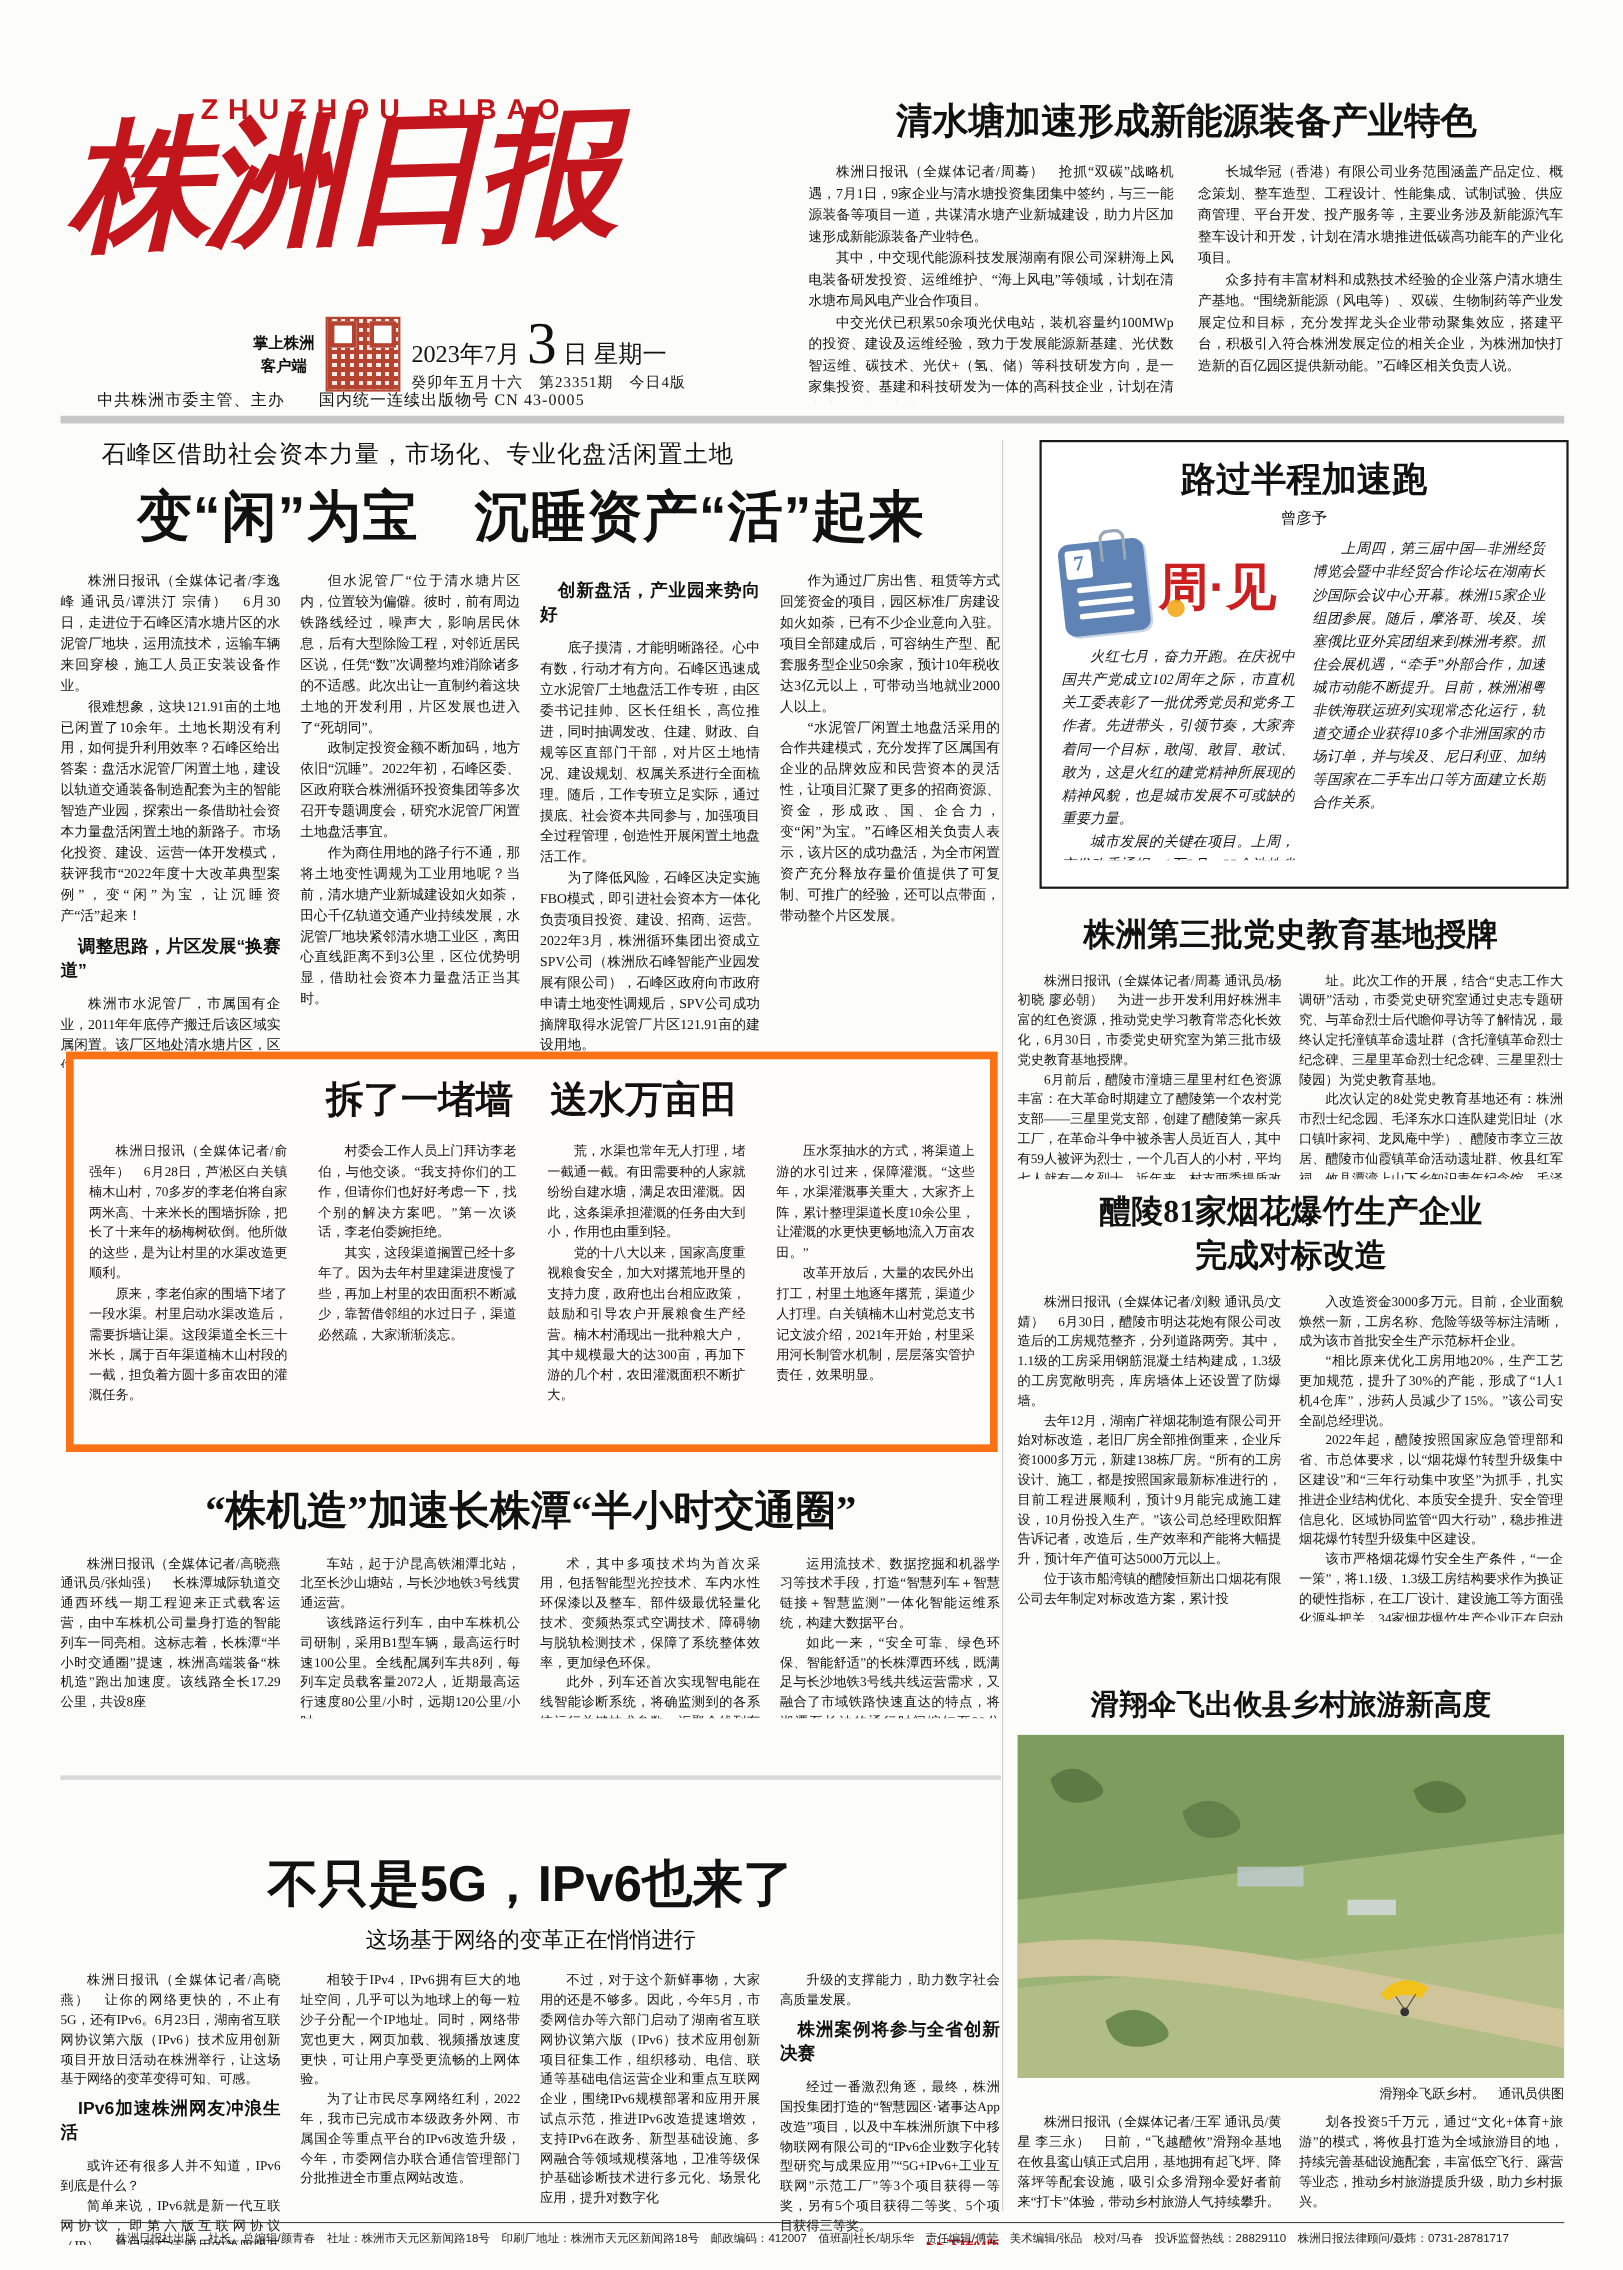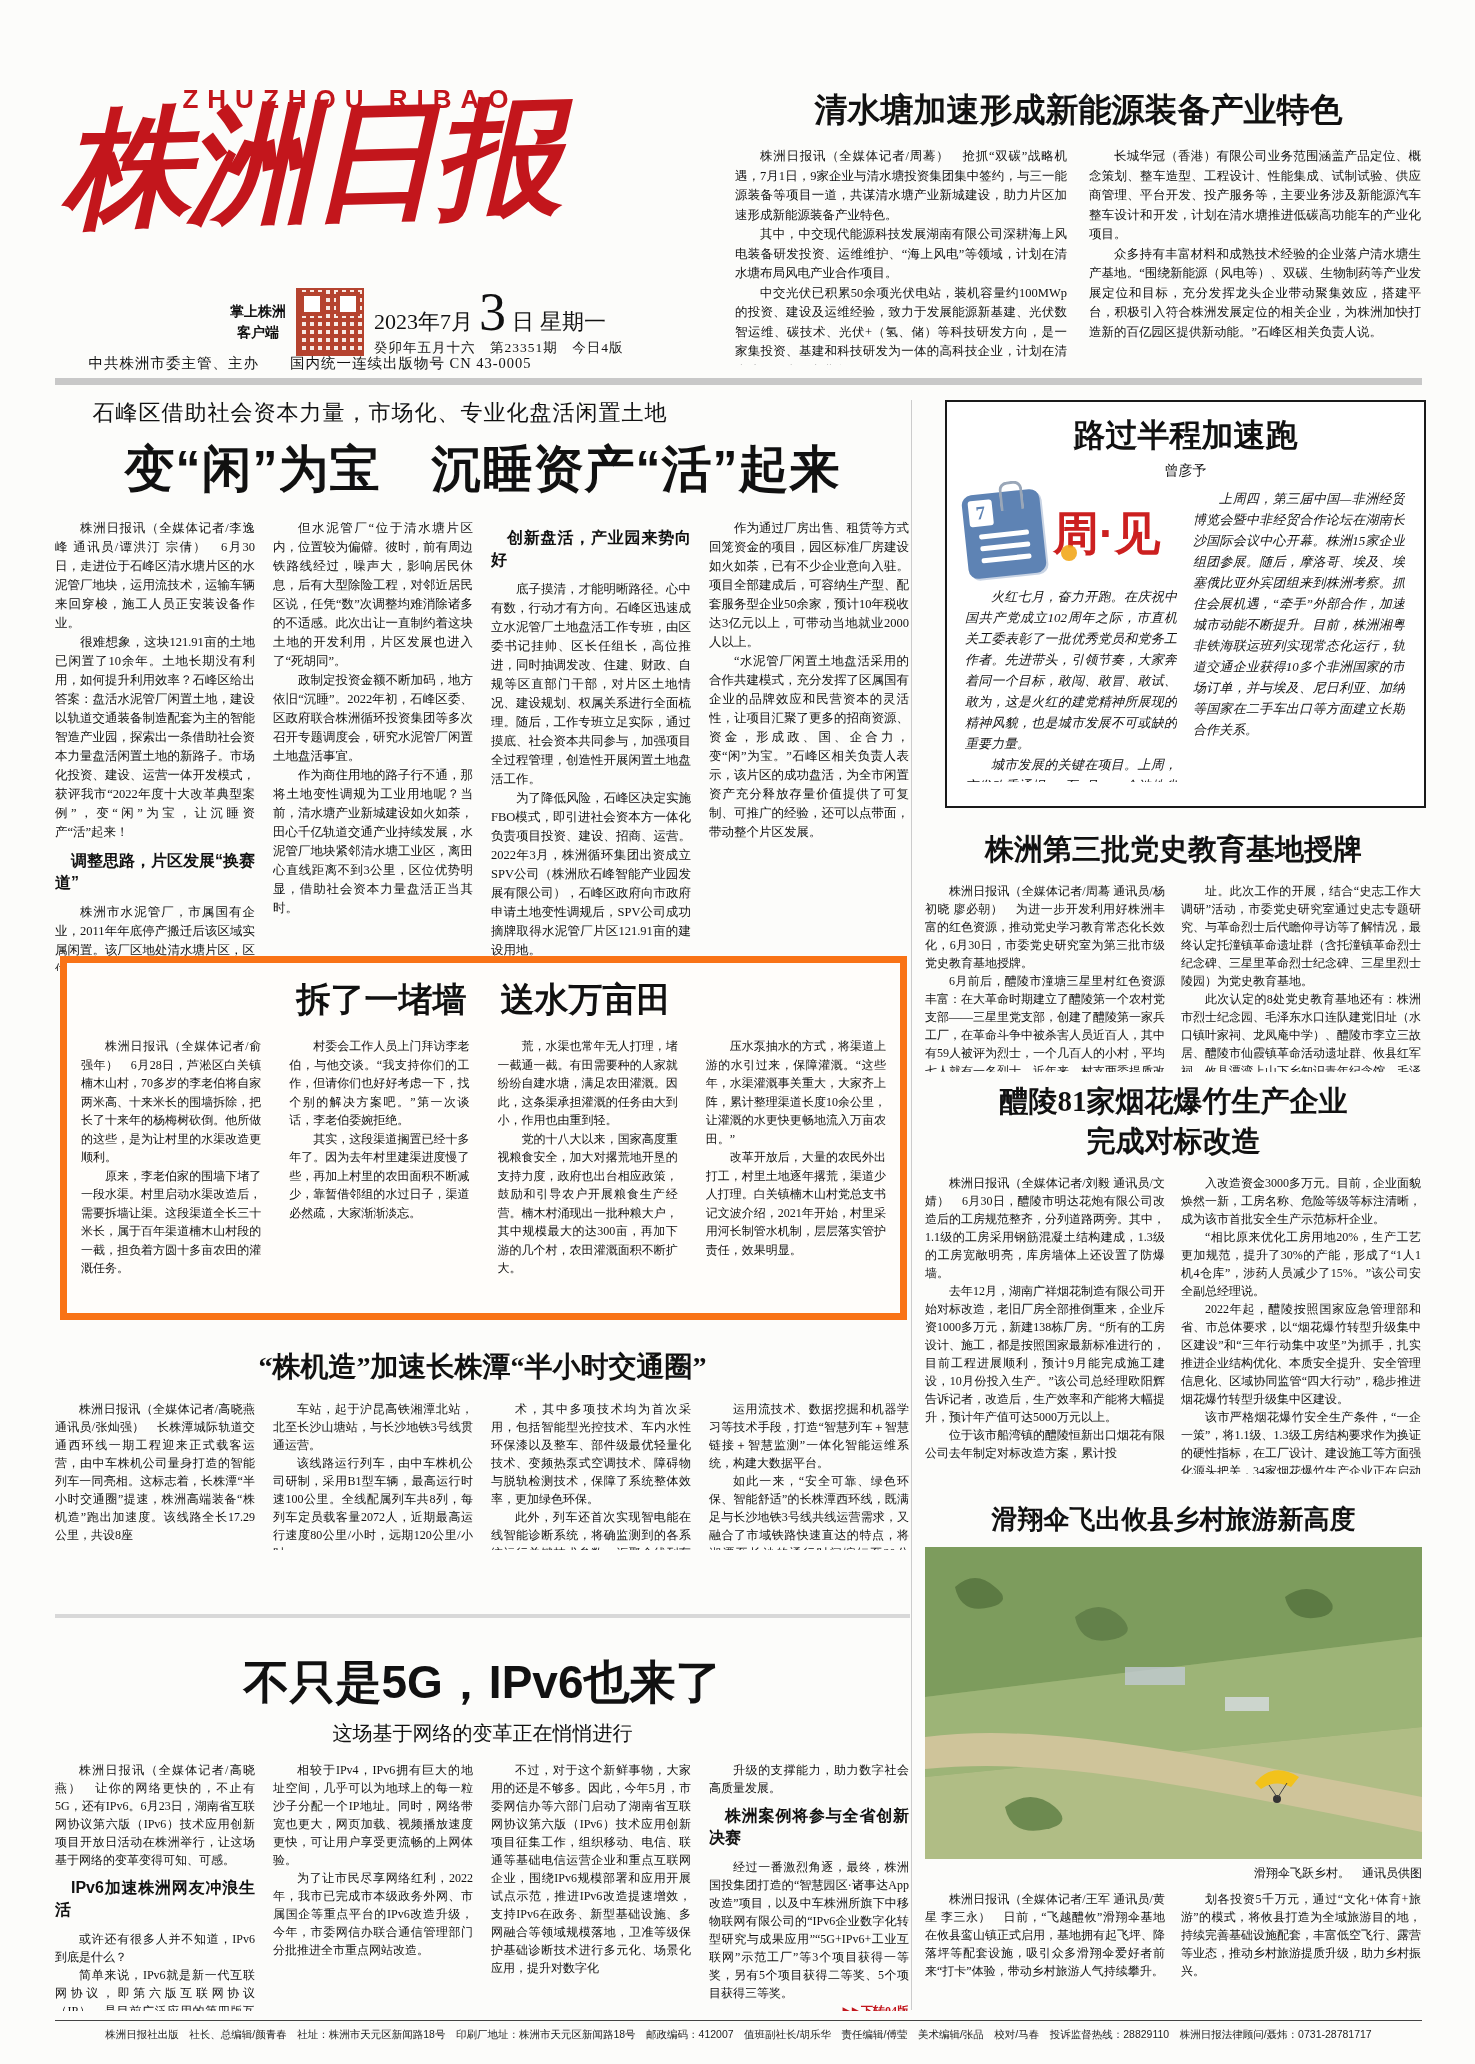--- a/index.html
+++ b/index.html
@@ -24,21 +24,21 @@
   .datesub{font-size:13.5px;margin-top:2px;letter-spacing:1px;}
   .orgline{font-size:14.5px;text-align:center;letter-spacing:1px;}
   
   .colrow{display:flex;}
   .col{overflow:hidden;text-align:justify;}
   .col p{margin:0;text-indent:2em;}
   .col h4{margin:8px 0;font-family:"Liberation Sans","DejaVu Sans",sans-serif;
           font-size:16px;text-indent:1em;line-height:1.4;}
   .col p.jump{color:#c3161c;font-weight:700;text-indent:0;text-align:right;}
   .hl-serif{font-weight:900;text-align:center;font-family:"Liberation Serif","DejaVu Serif",serif;}
-  .hl-sans{font-weight:900;text-align:center;font-family:"Liberation Sans","DejaVu Sans",sans-serif;}
+  .hl-sans{font-weight:900;text-align:center;font-family:"Liberation Sans","DejaVu Sans",sans-serif;margin-top:30px;}
   .divider{background:#c8c8c8;}
   
   .zbox{border:2px solid #1a1a1a;background:#fff;}
   .zbox .col{font-style:italic;}
   .zlogo{display:flex;align-items:center;gap:10px;margin:4px 0 10px 0;}
   .zpad{width:78px;height:84px;background:#5e83b4;border-radius:10px;transform:rotate(-6deg);
         position:relative;box-shadow:2px 2px 0 #c9d4e4;}
   .zpad i{position:absolute;left:14px;right:14px;height:5px;background:#fff;border-radius:2px;}
   .zpad .n{position:absolute;left:6px;top:6px;width:24px;height:26px;background:#fff;color:#5e83b4;
            font-style:normal;font-weight:900;font-size:19px;text-align:center;line-height:26px;border-radius:3px;}
@@ -199,21 +199,21 @@
         <p>党的十八大以来，国家高度重视粮食安全，加大对撂荒地开垦的支持力度，政府也出台相应政策，鼓励和引导农户开展粮食生产经营。楠木村涌现出一批种粮大户，其中规模最大的达300亩，再加下游的几个村，农田灌溉面积不断扩大。</p>
       </div>
     <div class="col" style="width:189px;height:252px;font-size:12px;line-height:18.5px;">
         <p>压水泵抽水的方式，将渠道上游的水引过来，保障灌溉。“这些年，水渠灌溉事关重大，大家齐上阵，累计整理渠道长度10余公里，让灌溉的水更快更畅地流入万亩农田。”</p>
         <p>改革开放后，大量的农民外出打工，村里土地逐年撂荒，渠道少人打理。白关镇楠木山村党总支书记文波介绍，2021年开始，村里采用河长制管水机制，层层落实管护责任，效果明显。</p>
       </div>
   </div>
 </div>
 
 <div class="abs" style="left:55px;top:1332px;width:855px;">
-  <div class="hl-serif" style="font-size:28px;margin-top:16px;">“株机造”加速长株潭“半小时交通圈”</div>
+  <div class="hl-serif" style="font-size:37px;margin-top:16px;">“株机造”加速长株潭“半小时交通圈”</div>
   <div class="colrow" style="margin-top:14px;gap:18px;">
     <div class="col" style="width:200px;height:150px;font-size:12px;line-height:18px;">
         <p>株洲日报讯（全媒体记者/高晓燕 通讯员/张灿强）　长株潭城际轨道交通西环线一期工程迎来正式载客运营，由中车株机公司量身打造的智能列车一同亮相。这标志着，长株潭“半小时交通圈”提速，株洲高端装备“株机造”跑出加速度。该线路全长17.29公里，共设8座</p>
       </div>
     <div class="col" style="width:200px;height:150px;font-size:12px;line-height:18px;">
         <p>车站，起于沪昆高铁湘潭北站，北至长沙山塘站，与长沙地铁3号线贯通运营。</p>
         <p>该线路运行列车，由中车株机公司研制，采用B1型车辆，最高运行时速100公里。全线配属列车共8列，每列车定员载客量2072人，近期最高运行速度80公里/小时，远期120公里/小时。</p>
       </div>
     <div class="col" style="width:200px;height:150px;font-size:12px;line-height:18px;">
         <p>术，其中多项技术均为首次采用，包括智能型光控技术、车内水性环保漆以及整车、部件级最优轻量化技术、变频热泵式空调技术、障碍物与脱轨检测技术，保障了系统整体效率，更加绿色环保。</p>

